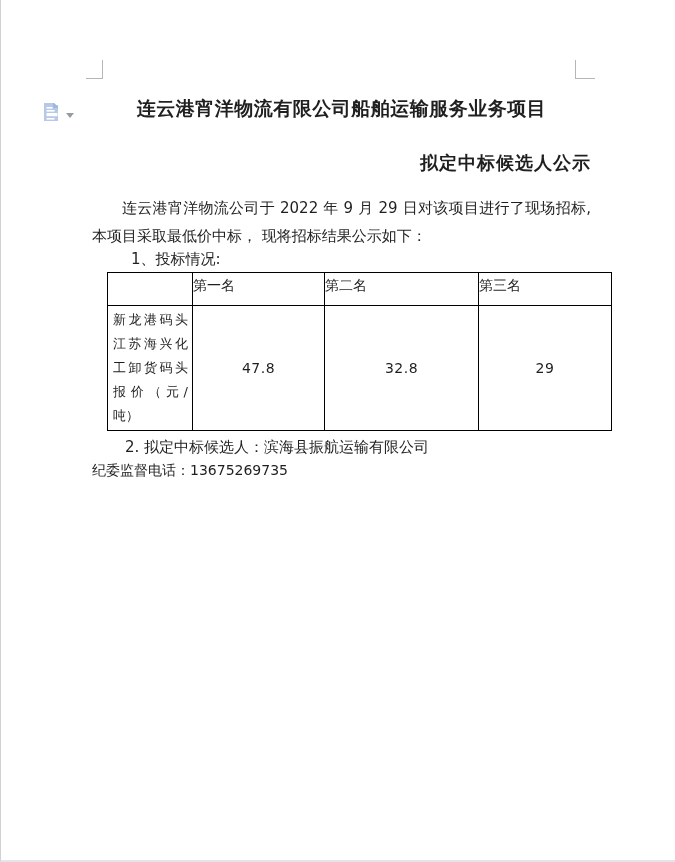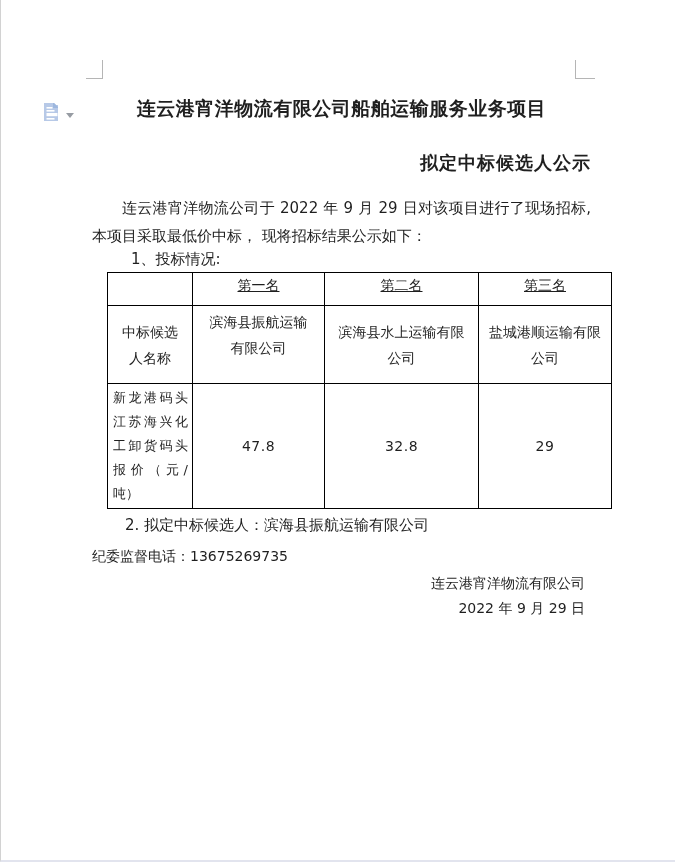--- a/index.html
+++ b/index.html
@@ -83,21 +83,21 @@
   }
   .bid-table td {
     border: 1px solid #000000;
     font-size: 14px;
     overflow: hidden;
   }
   .col0 { width: 85px; }
   .col1 { width: 132px; }
   .col2 { width: 154px; }
   .col3 { width: 133px; }
-  .row-header td { height: 33px; vertical-align: top; padding-top: 4px; text-align: center; text-decoration: underline; }
+  .row-header td { height: 33px; vertical-align: top; padding-top: 4px; text-align: left; }
   .row-names td { height: 78px; vertical-align: middle; text-align: center; line-height: 26px; padding: 2px 10px; }
   .row-names td.vtop { vertical-align: top; padding-top: 3px; }
   .row-price td { vertical-align: middle; text-align: center; }
   .row-price-1 td { height: 96px; }
   .row-price-2 td { height: 93px; }
   .row-price td.price-label {
     vertical-align: top; text-align: left;
     font-size: 13px; line-height: 24px;
     padding: 2px 4px 2px 5px;
     text-align: justify;
@@ -110,21 +110,21 @@
     line-height: 26px;
     text-indent: 2.2em;
   }
   .section3 {
     font-size: 15px;
     line-height: 26px;
     text-indent: 2.2em;
     text-align: justify;
   }
   .phones {
-    margin-top: 8px;
+    margin-top: 0;
     font-size: 14px;
     line-height: 21px;
   }
   .signature {
     margin-top: 4px;
     text-align: right;
     padding-right: 6px;
     font-size: 14px;
     line-height: 25px;
   }
@@ -162,41 +162,31 @@
     <div class="section-label">1、投标情况:</div>
 
     <table class="bid-table">
       <tbody>
           <tr class="row-header">
         <td class="col0"></td>
         <td class="col1">第一名</td>
         <td class="col2">第二名</td>
         <td class="col3">第三名</td>
       </tr>
-      <tr class="row-names">
-        <td class="col0">中标候选人名称</td>
-        <td class="col1 vtop">滨海县振航运输有限公司</td>
-        <td class="col2">滨海县水上运输有限公司</td>
-        <td class="col3">盐城港顺运输有限公司</td>
-      </tr>
       <tr class="row-price row-price-2">
         <td class="col0 price-label">新龙港码头江苏海兴化工卸货码头报价（元/吨）</td>
         <td class="col1 price-value">47.8</td>
         <td class="col2 price-value">32.8</td>
         <td class="col3 price-value">29</td>
       </tr>
     </tbody>
       </table>
 
     <p class="section2">2. 拟定中标候选人：滨海县振航运输有限公司</p>
 
 
     <div class="phones">
       <div>纪委监督电话：13675269735</div>
     </div>
 
-    <div class="signature">
-      <div>连云港宵洋物流有限公司</div>
-      <div>2022 年 9 月 29 日</div>
-    </div>
 
   </div>
 </div>
 
 </body></html>

